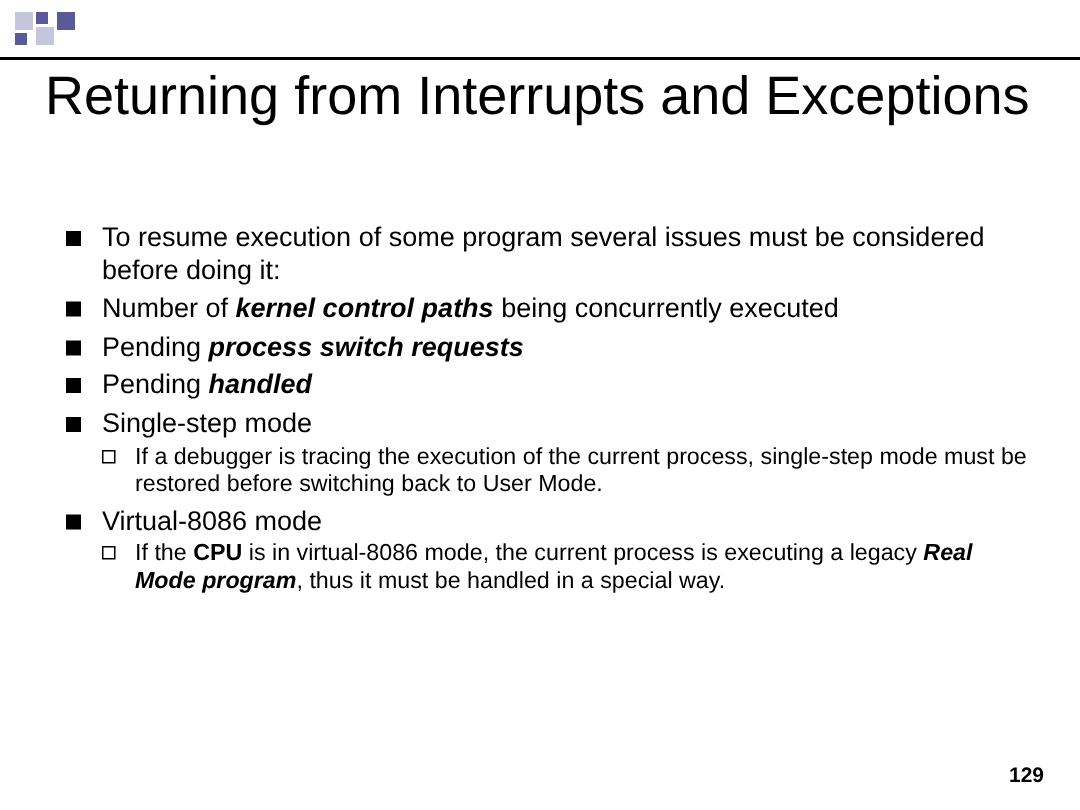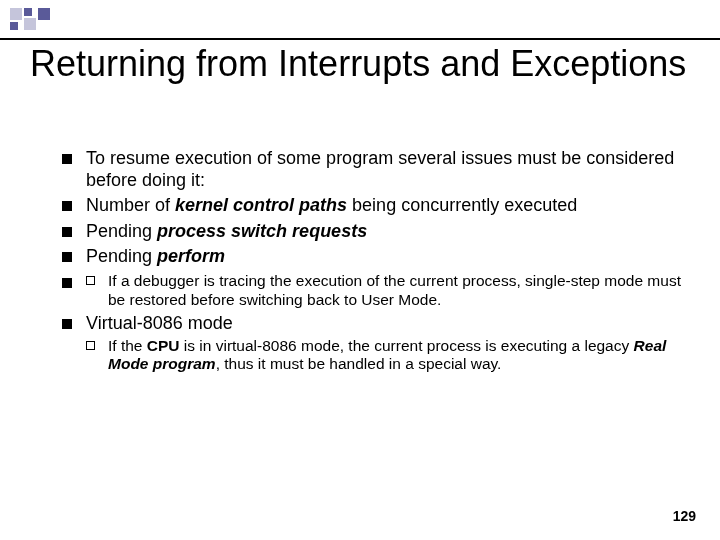--- a/index.html
+++ b/index.html
@@ -49,21 +49,21 @@
     top: 44px;
     left: 30px;
     right: 20px;
     font-size: 36px;
     line-height: 1.1;
     font-weight: 400;
   }
   .body {
     position: absolute;
     top: 148px;
-    left: 62px;
+    left: 44px;
     right: 28px;
     font-size: 18px;
     line-height: 1.2;
   }
   ul.top {
     list-style: none;
     margin: 0;
     padding: 0;
   }
   ul.top > li {
@@ -140,23 +140,24 @@
       <li>
         <span>To resume execution of some program several issues must be considered before doing it:</span>
       </li>
       <li>
         <span>Number of </span><span class="em">kernel control paths</span><span> being concurrently executed</span>
       </li>
       <li>
         <span>Pending </span><span class="em">process switch requests</span>
       </li>
       <li>
-        <span>Pending </span><span class="em">perform</span>
+        <span>Pending </span><span class="em">handled</span>
       </li>
       <li>
+        <span>Single-step mode</span>
         <ul class="sub">
           <li>
             <span>If a debugger is tracing the execution of the current process, single-step mode must be restored before switching back to User Mode.</span>
           </li>
         </ul>
       </li>
       <li>
         <span>Virtual-8086 mode</span>
         <ul class="sub">
           <li>

